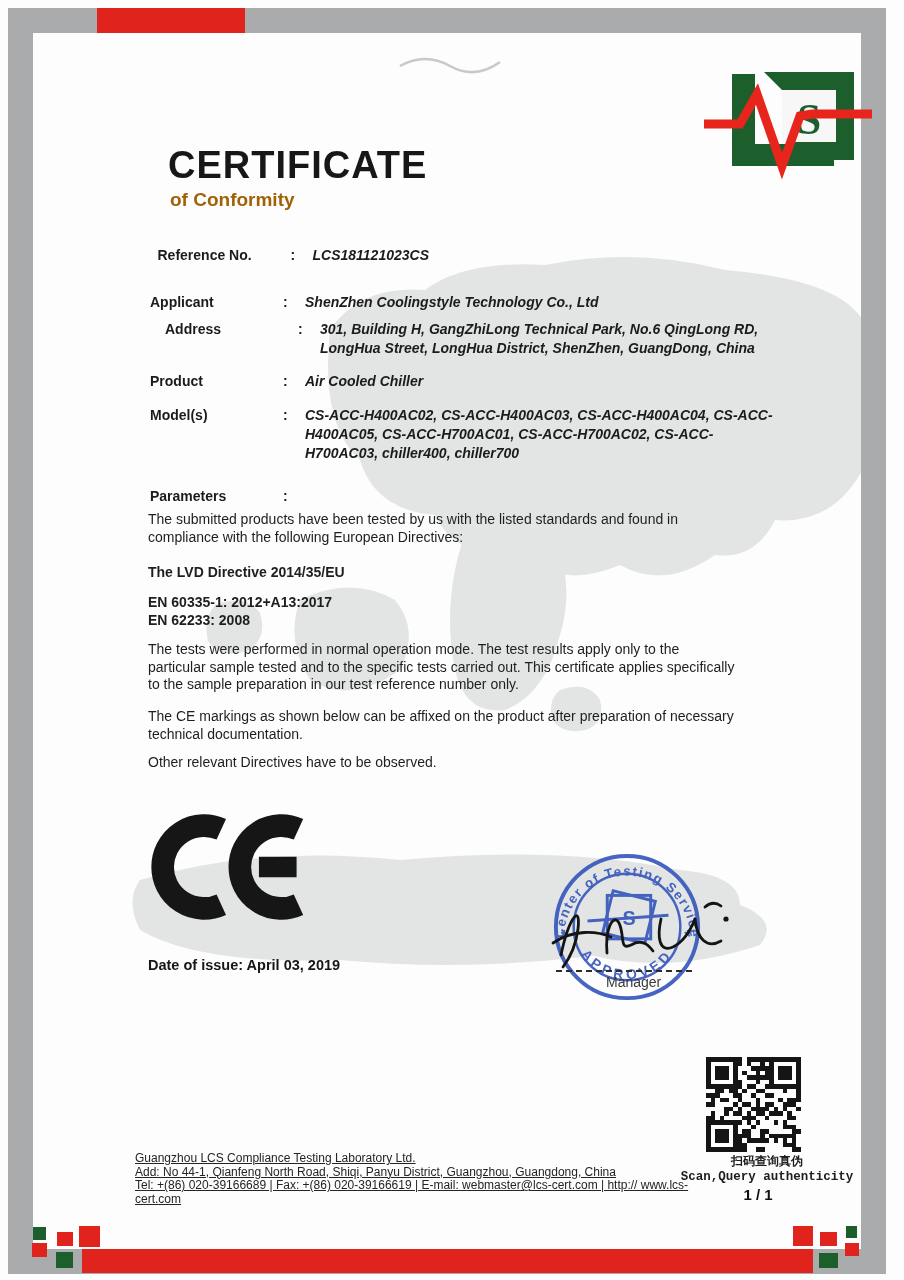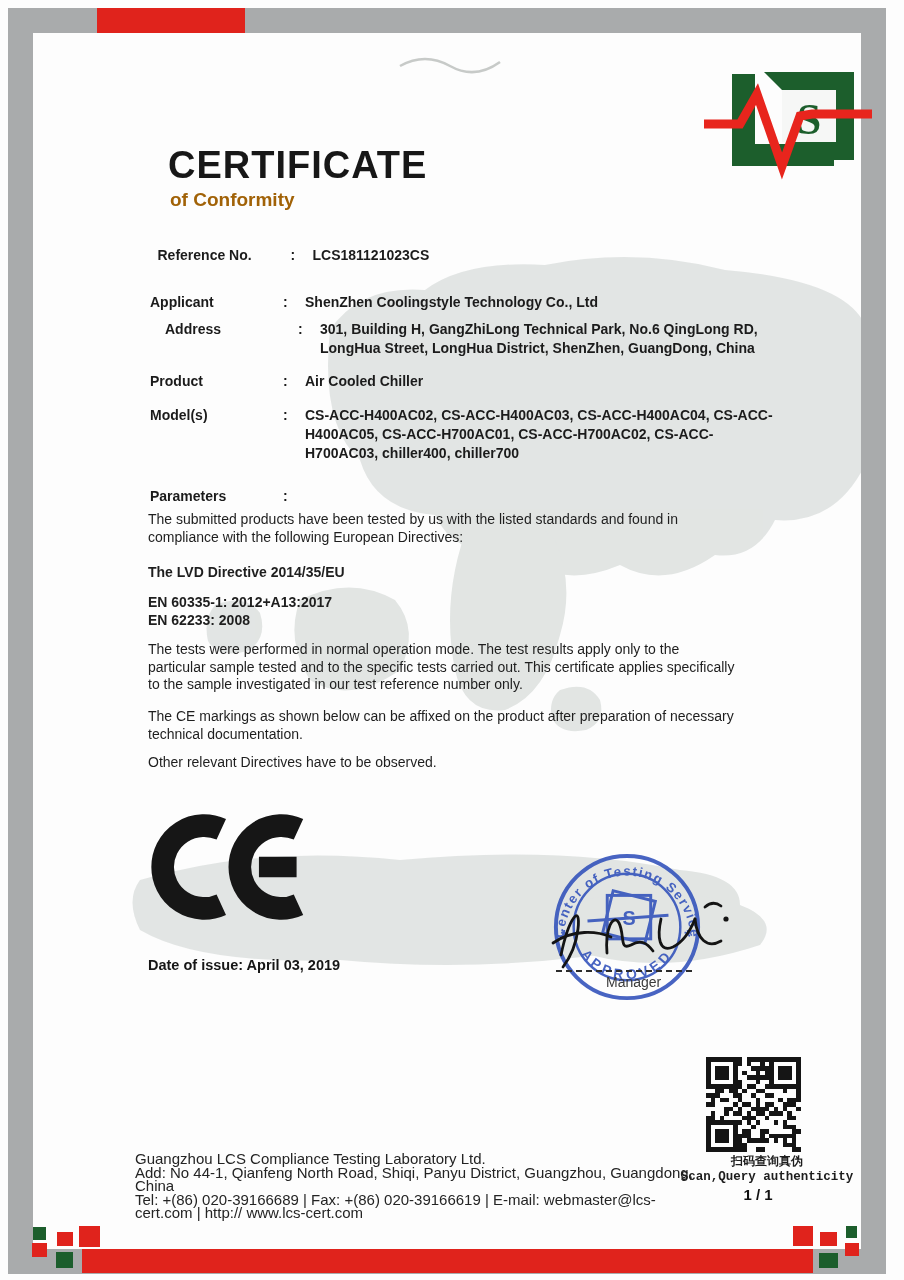--- a/index.html
+++ b/index.html
@@ -11,26 +11,26 @@
          border:25px solid #a9abac;}
   .sq{position:absolute;}
   .red{background:#e0231c;}
   .green{background:#1c5e2c;}
   
   .title{left:168px;top:144px;font-size:38px;font-weight:700;letter-spacing:1px;color:#171717;}
   .subtitle{left:170px;top:189px;font-size:19px;font-weight:700;color:#a16207;}
   .row{position:absolute;left:150px;width:640px;display:flex;font-size:14px;font-weight:700;line-height:19px;color:#1b1b1b;}
   .row .lbl{width:133px;}
   .row .colon{width:22px;}
-  .row .val{width:470px;}
+  .row .val{width:470px;font-style:italic;}
   .para{position:absolute;left:148px;width:590px;font-size:14px;line-height:17.5px;color:#1e1e1e;}
   .bold{font-weight:700;}
   .date-line{left:148px;top:957px;font-size:14.5px;font-weight:700;color:#161616;}
   
-  .footer-block{left:135px;top:1152px;width:560px;font-size:15px;line-height:13.5px;color:#242424;}
+  .footer-block{left:135px;top:1152px;width:560px;font-size:12px;line-height:13.5px;color:#242424;text-decoration:underline;}
   .qr-captions{left:678px;top:1153px;width:178px;text-align:center;font-weight:700;color:#1d1d1d;}
   .qr-zh{font-size:12px;}
   .qr-en{font-size:12.5px;font-family:Liberation Mono, monospace;}
   .page-num{left:678px;top:1186px;width:160px;text-align:center;font-size:15px;font-weight:700;color:#111;}
   .manager{left:606px;top:974px;font-size:14px;color:#3a3a3a;}
   .dash-line{left:556px;top:970px;width:136px;border-top:2px dashed #2c2c2c;height:0;}
   svg{display:block;}
 </style>
 </head>
 <body>
@@ -106,21 +106,21 @@
   </div>
   <div class="row" style="top:487px;">
     <div class="lbl">Parameters</div>
     <div class="colon">:</div>
   </div>
 
   <div class="para" style="top:511px;">The submitted products have been tested by us with the listed standards and found in compliance with the following European Directives:</div>
   <div class="para bold" style="top:564px;">The LVD Directive 2014/35/EU</div>
   <div class="para bold" style="top:594px;">EN 60335-1: 2012+A13:2017</div>
   <div class="para bold" style="top:612px;">EN 62233: 2008</div>
-  <div class="para" style="top:641px;">The tests were performed in normal operation mode. The test results apply only to the particular sample tested and to the specific tests carried out. This certificate applies specifically to the sample investigated in our test reference number only.</div>
+  <div class="para" style="top:641px;">The tests were performed in normal operation mode. The test results apply only to the particular sample tested and to the specific tests carried out. This certificate applies specifically to the sample preparation in our test reference number only.</div>
   <div class="para" style="top:708px;">The CE markings as shown below can be affixed on the product after preparation of necessary technical documentation.</div>
   <div class="para" style="top:754px;">Other relevant Directives have to be observed.</div>
 
   <svg class="abs" style="left:146px;top:813px;z-index:2;" width="160" height="108" viewBox="0 0 170 112">
     <path d="M80 16 A44 44 0 1 0 80 96" fill="none" stroke="#161616" stroke-width="24"></path>
     <path d="M162 16 A44 44 0 1 0 162 96" fill="none" stroke="#161616" stroke-width="24"></path>
     <line x1="120" y1="56" x2="160" y2="56" stroke="#161616" stroke-width="22"></line>
   </svg>
 
   <div class="abs date-line">Date of issue: April 03, 2019</div>

